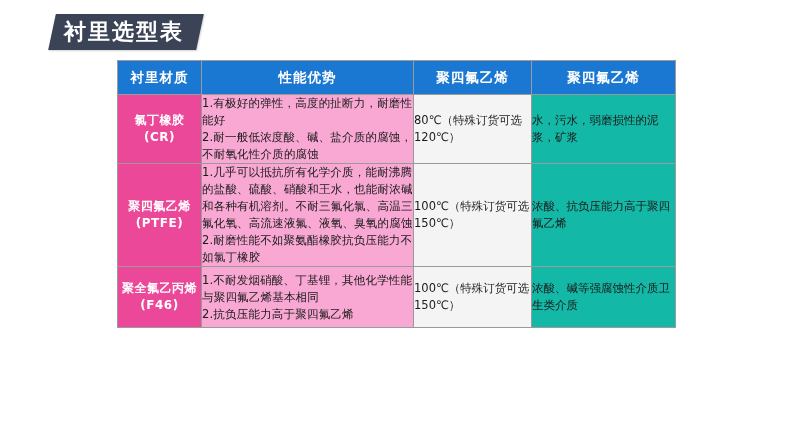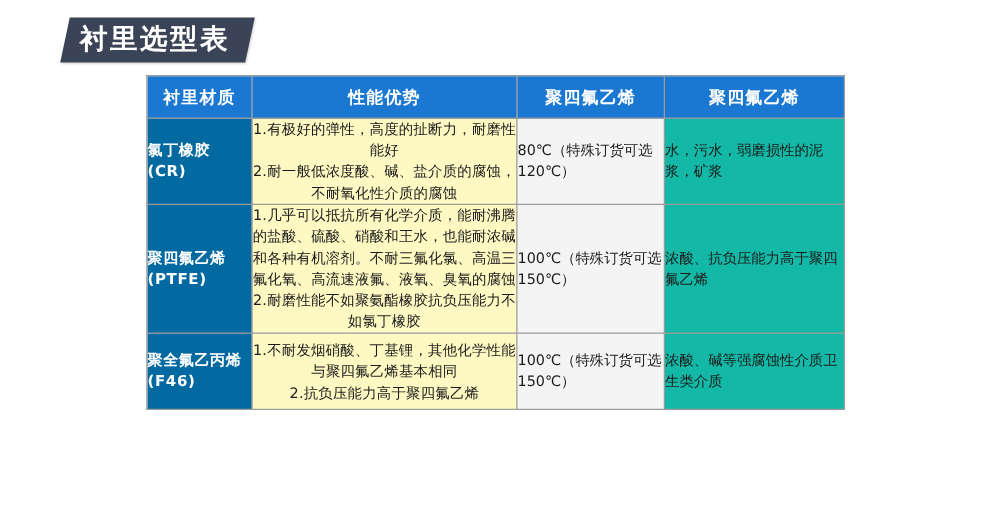--- a/index.html
+++ b/index.html
@@ -66,36 +66,36 @@
     color: #ffffff;
     font-size: 13.5px;
     font-weight: bold;
     letter-spacing: 1px;
     height: 33px;
     text-align: center;
     border: 1px solid #16559a;
   }
 
   td.material-cell {
-    background: #0369a1;
+    background: #ec4899;
     color: #ffffff;
     font-size: 12px;
     font-weight: bold;
-    text-align: left;
+    text-align: center;
     line-height: 17px;
     border: 1px solid #16559a;
     letter-spacing: 0.5px;
   }
 
   td.text-cell {
-    background: #fef9c3;
+    background: #f9a8d4;
     color: #1a1a1a;
     font-size: 11.5px;
     line-height: 17px;
-    text-align: center;
+    text-align: left;
     padding: 5px 8px 5px 10px;
     letter-spacing: 0.2px;
   }
 
   td.temp-cell {
     background: #f4f4f4;
     color: #1a1a1a;
     font-size: 11.5px;
     line-height: 17px;
     text-align: center;

